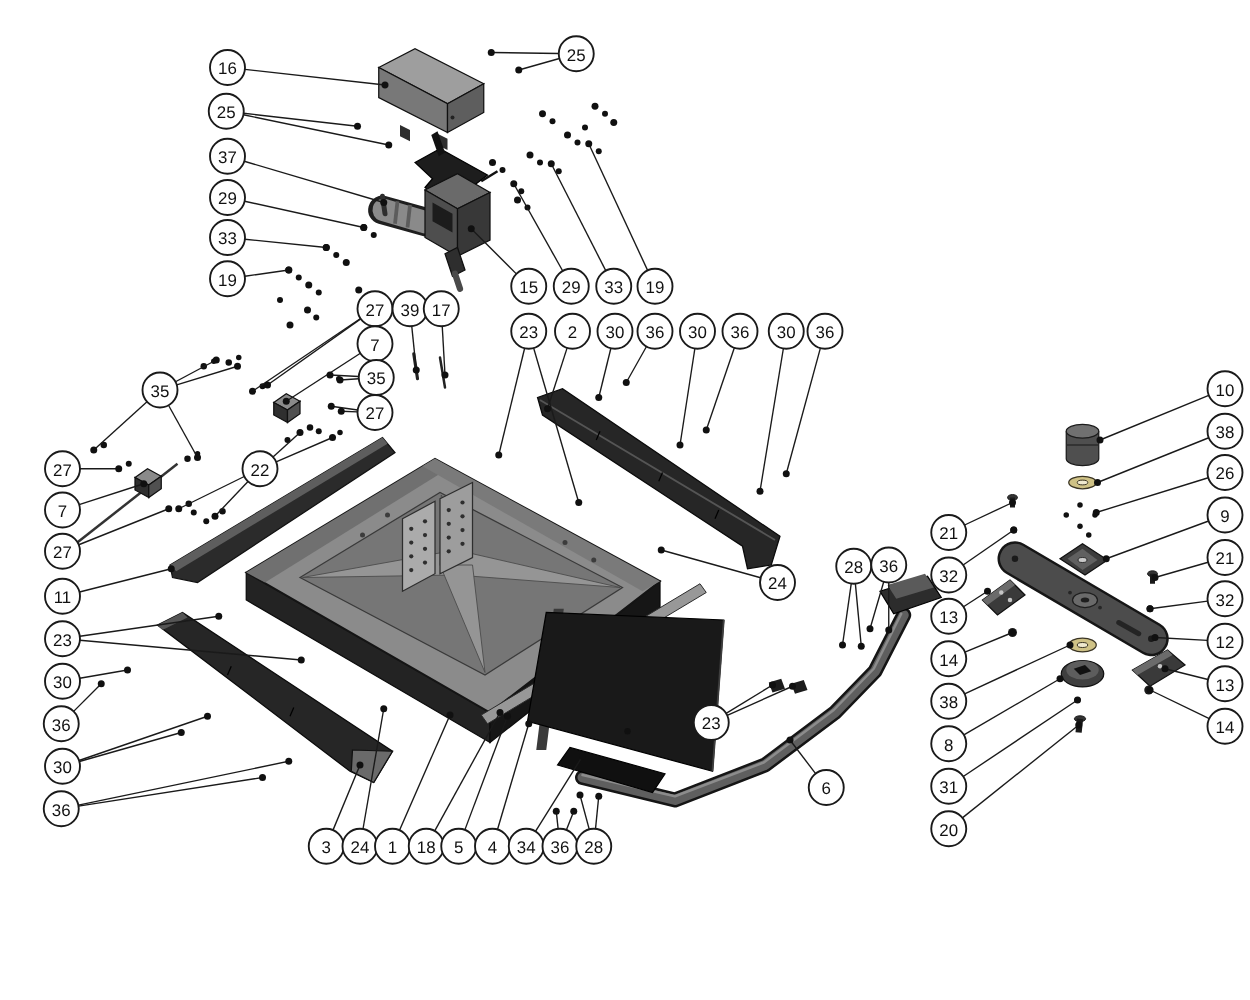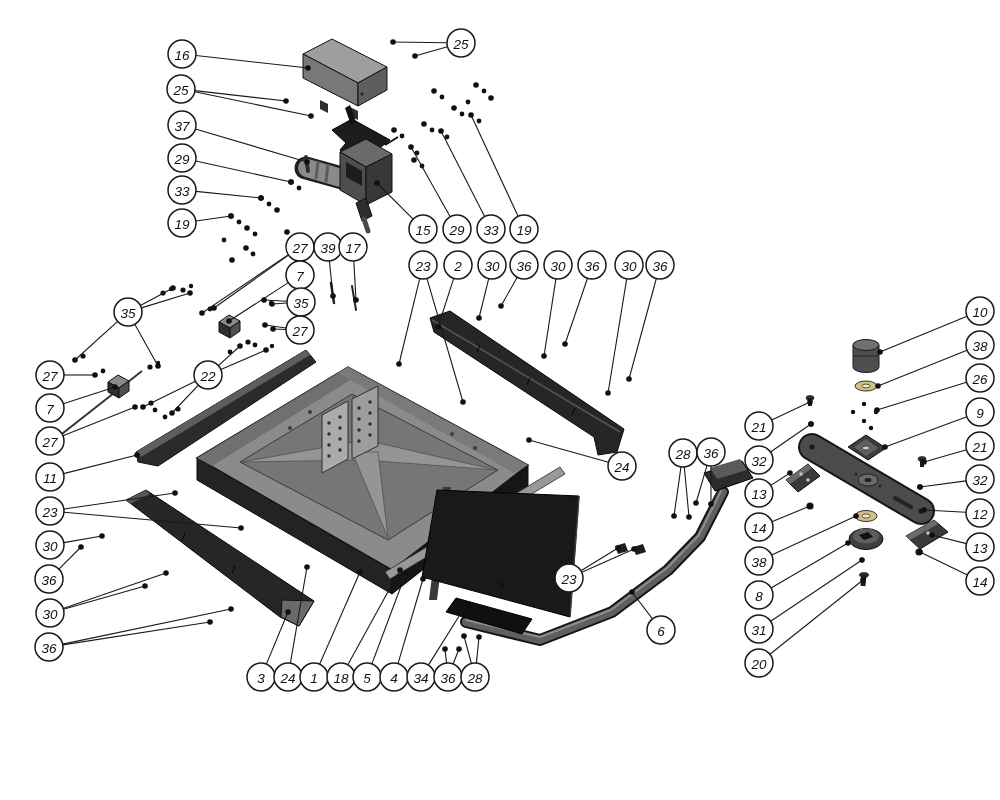--- a/index.html
+++ b/index.html
@@ -1,18 +1,18 @@
 <!DOCTYPE html>
 <html><head>
 <meta charset="utf-8">
 <style>
   html,body{margin:0;padding:0;background:#ffffff;}
   #stage{
     position:relative;width:1000px;height:736px;background:var(--bg,#fff);
-    font-family:"Liberation Sans",sans-serif;overflow:hidden;font-style:italic;
+    font-family:"Liberation Sans",sans-serif;overflow:hidden;
   }
   svg{position:absolute;left:0;top:0;}
   .callout-circle{fill:var(--callout-fill,#fff);stroke:var(--line,#1a1a1a);stroke-width:1.5;}
   .callout-label{
     font-family:"Liberation Sans",sans-serif;font-size:13.5px;fill:#111;
     text-anchor:middle;dominant-baseline:central;
   }
   .leader{stroke:var(--line,#1a1a1a);stroke-width:1.1;fill:none;}
   .leader-dot{fill:#101010;}
   .outline{stroke:#101010;stroke-width:1;}

